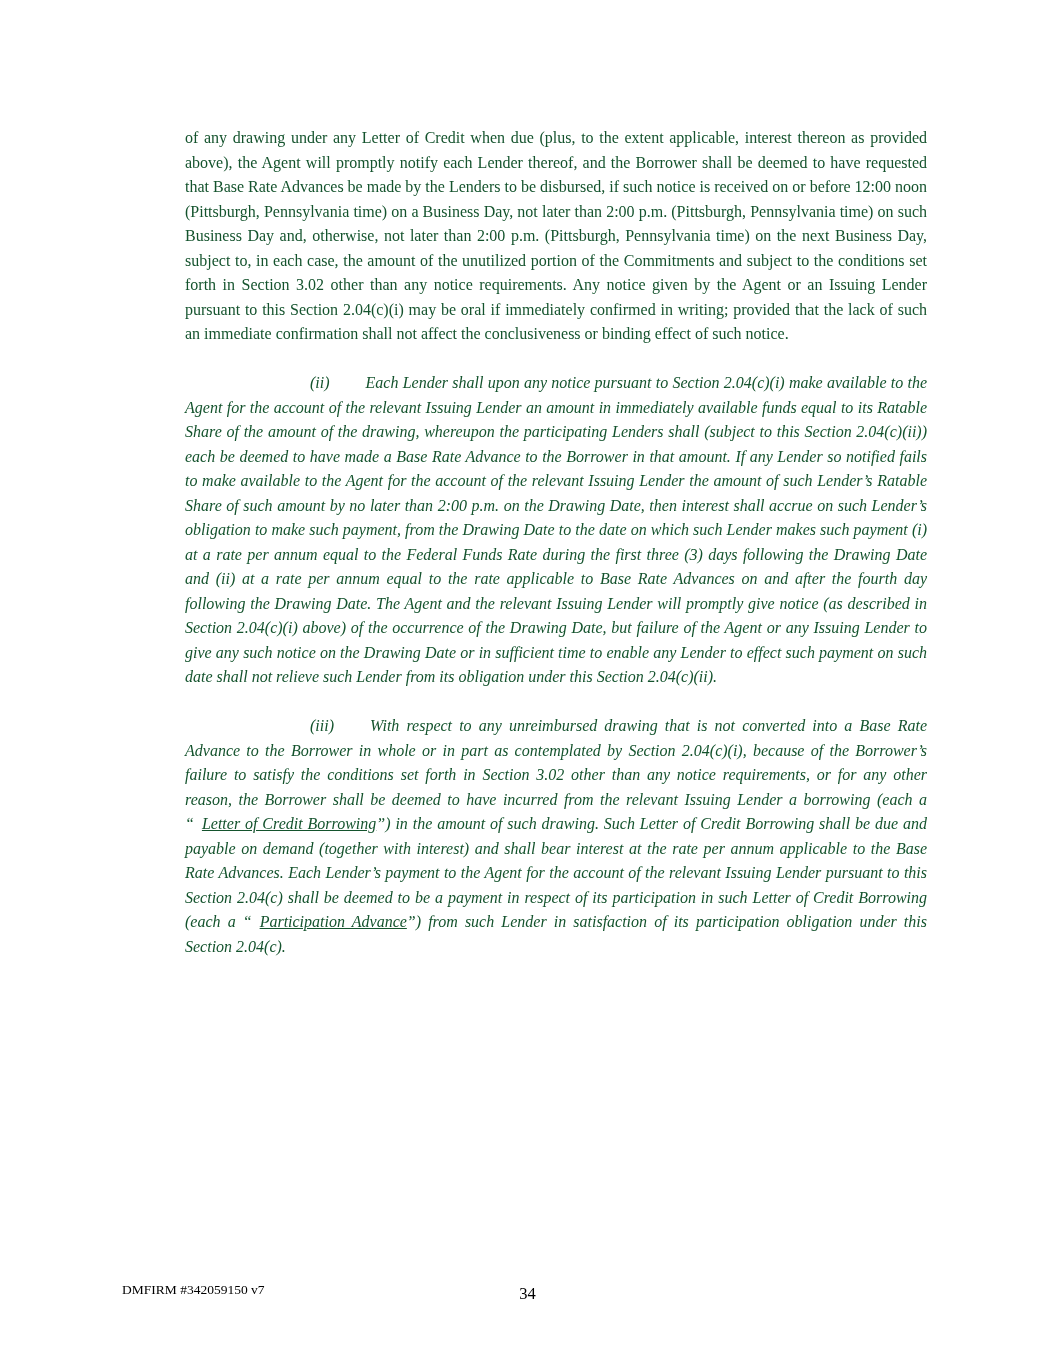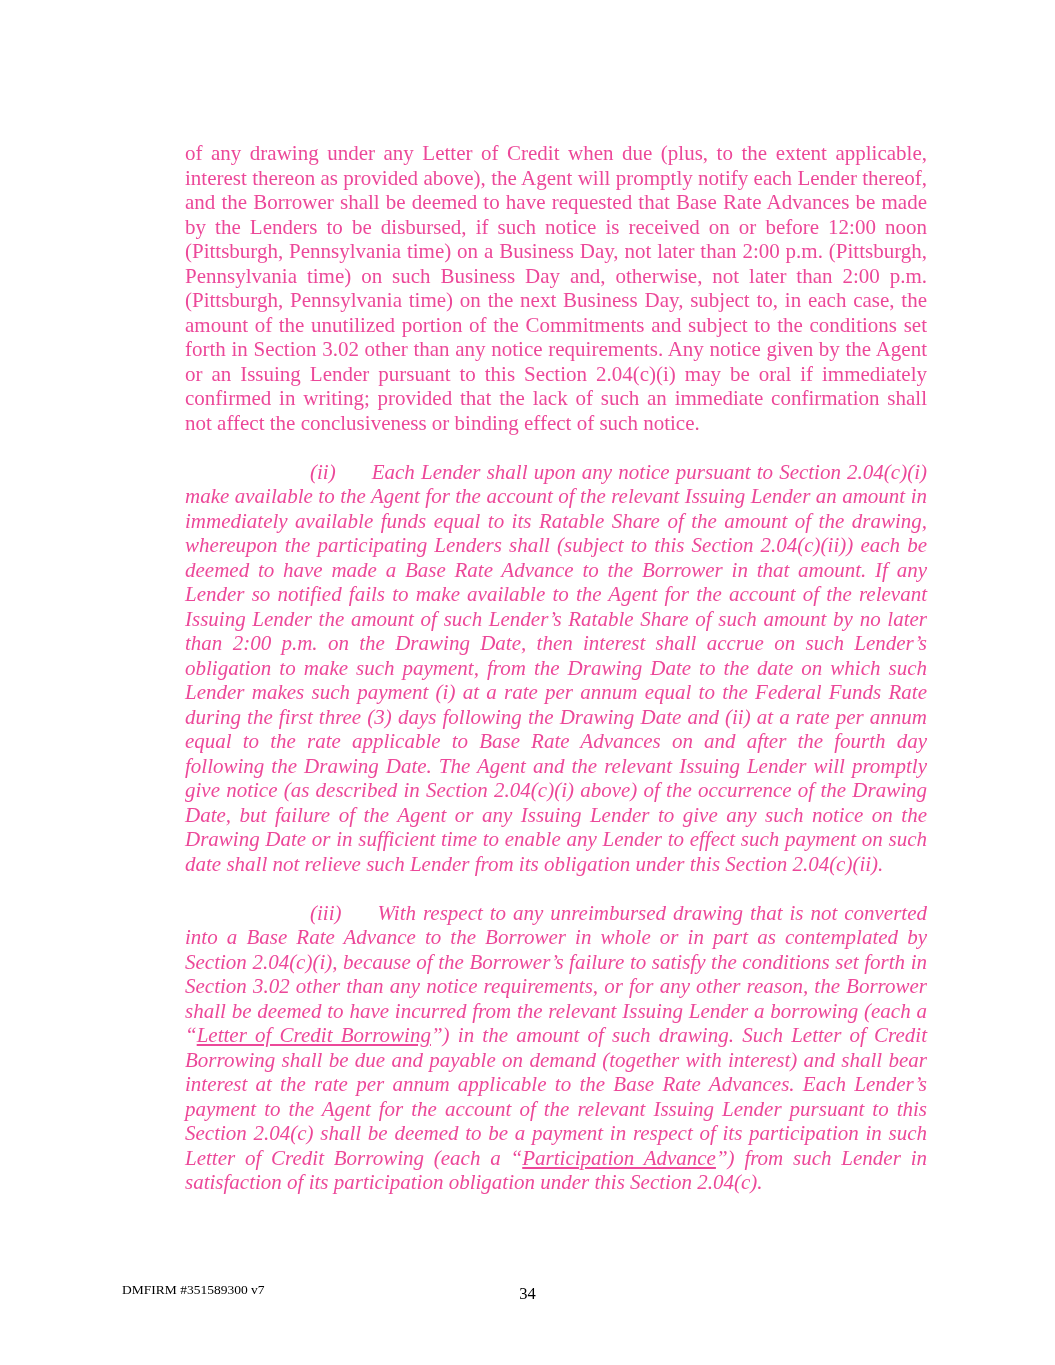--- a/index.html
+++ b/index.html
@@ -9,32 +9,32 @@
     position: relative;
     font-family: "Liberation Serif", serif;
   }
   .page {
     position: absolute; inset: 0;
     background: #ffffff;
     color: #000000;
   }
   .body-text {
     position: absolute;
-    left: 185px; top: 141px;
+    left: 185px; top: 126px;
     width: 742px;
-    font-size: 21px;
+    font-size: 16px;
     line-height: 24.5px;
     text-align: justify;
-    color: #ec4899;
+    color: #14532d;
   }
   p.para { margin: 0; }
   p.para + p.para { margin-top: 24.5px; }
   p.para.indented { text-indent: 125px; font-style: italic; }
   .para-label { margin-right: 36px; }
-  .u { text-decoration: underline; }
+  .u { text-decoration: underline; margin-left: 8px; }
   .footer {
     position: absolute;
     left: 0; right: 0; top: 1278px;
     height: 30px;
   }
   .footer-left {
     position: absolute;
     left: 122px; top: 4px;
     font-size: 13.5px;
     font-family: "Liberation Serif", serif;
@@ -53,17 +53,17 @@
 
 <div class="page">
 
   <div class="body-text">
     <p class="para"><span>of any drawing under any Letter of Credit when due (plus, to the extent applicable, interest thereon as provided above), the Agent will promptly notify each Lender thereof, and the Borrower shall be deemed to have requested that Base Rate Advances be made by the Lenders to be disbursed, if such notice is received on or before 12:00 noon (Pittsburgh, Pennsylvania time) on a Business Day, not later than 2:00 p.m. (Pittsburgh, Pennsylvania time) on such Business Day and, otherwise, not later than 2:00 p.m. (Pittsburgh, Pennsylvania time) on the next Business Day, subject to, in each case, the amount of the unutilized portion of the Commitments and subject to the conditions set forth in Section 3.02 other than any notice requirements.  Any notice given by the Agent or an Issuing Lender pursuant to this Section 2.04(c)(i) may be oral if immediately confirmed in writing; provided that the lack of such an immediate confirmation shall not affect the conclusiveness or binding effect of such notice.</span></p>
     <p class="para indented"><span class="para-label">(ii)</span><span>Each Lender shall upon any notice pursuant to Section 2.04(c)(i) make available to the Agent for the account of the relevant Issuing Lender an amount in immediately available funds equal to its Ratable Share of the amount of the drawing, whereupon the participating Lenders shall (subject to this Section 2.04(c)(ii)) each be deemed to have made a Base Rate Advance to the Borrower in that amount.  If any Lender so notified fails to make available to the Agent for the account of the relevant Issuing Lender the amount of such Lender’s Ratable Share of such amount by no later than 2:00 p.m. on the Drawing Date, then interest shall accrue on such Lender’s obligation to make such payment, from the Drawing Date to the date on which such Lender makes such payment (i) at a rate per annum equal to the Federal Funds Rate during the first three (3) days following the Drawing Date and (ii) at a rate per annum equal to the rate applicable to Base Rate Advances on and after the fourth day following the Drawing Date.  The Agent and the relevant Issuing Lender will promptly give notice (as described in Section 2.04(c)(i) above) of the occurrence of the Drawing Date, but failure of the Agent or any Issuing Lender to give any such notice on the Drawing Date or in sufficient time to enable any Lender to effect such payment on such date shall not relieve such Lender from its obligation under this Section 2.04(c)(ii).</span></p>
     <p class="para indented"><span class="para-label">(iii)</span><span>With respect to any unreimbursed drawing that is not converted into a Base Rate Advance to the Borrower in whole or in part as contemplated by Section 2.04(c)(i), because of the Borrower’s failure to satisfy the conditions set forth in Section 3.02 other than any notice requirements, or for any other reason, the Borrower shall be deemed to have incurred from the relevant Issuing Lender a borrowing (each a “</span><span class="u">Letter of Credit Borrowing</span><span>”) in the amount of such drawing.  Such Letter of Credit Borrowing shall be due and payable on demand (together with interest) and shall bear interest at the rate per annum applicable to the Base Rate Advances.  Each Lender’s payment to the Agent for the account of the relevant Issuing Lender pursuant to this Section 2.04(c) shall be deemed to be a payment in respect of its participation in such Letter of Credit Borrowing (each a “</span><span class="u">Participation Advance</span><span>”) from such Lender in satisfaction of its participation obligation under this Section 2.04(c).</span></p>
   </div>
 
   <div class="footer">
-    <span class="footer-left">DMFIRM #351589300 v7</span>
+    <span class="footer-left">DMFIRM #342059150 v7</span>
     <div class="page-number">34</div>
   </div>
 
 </div>
 
 </body></html>

